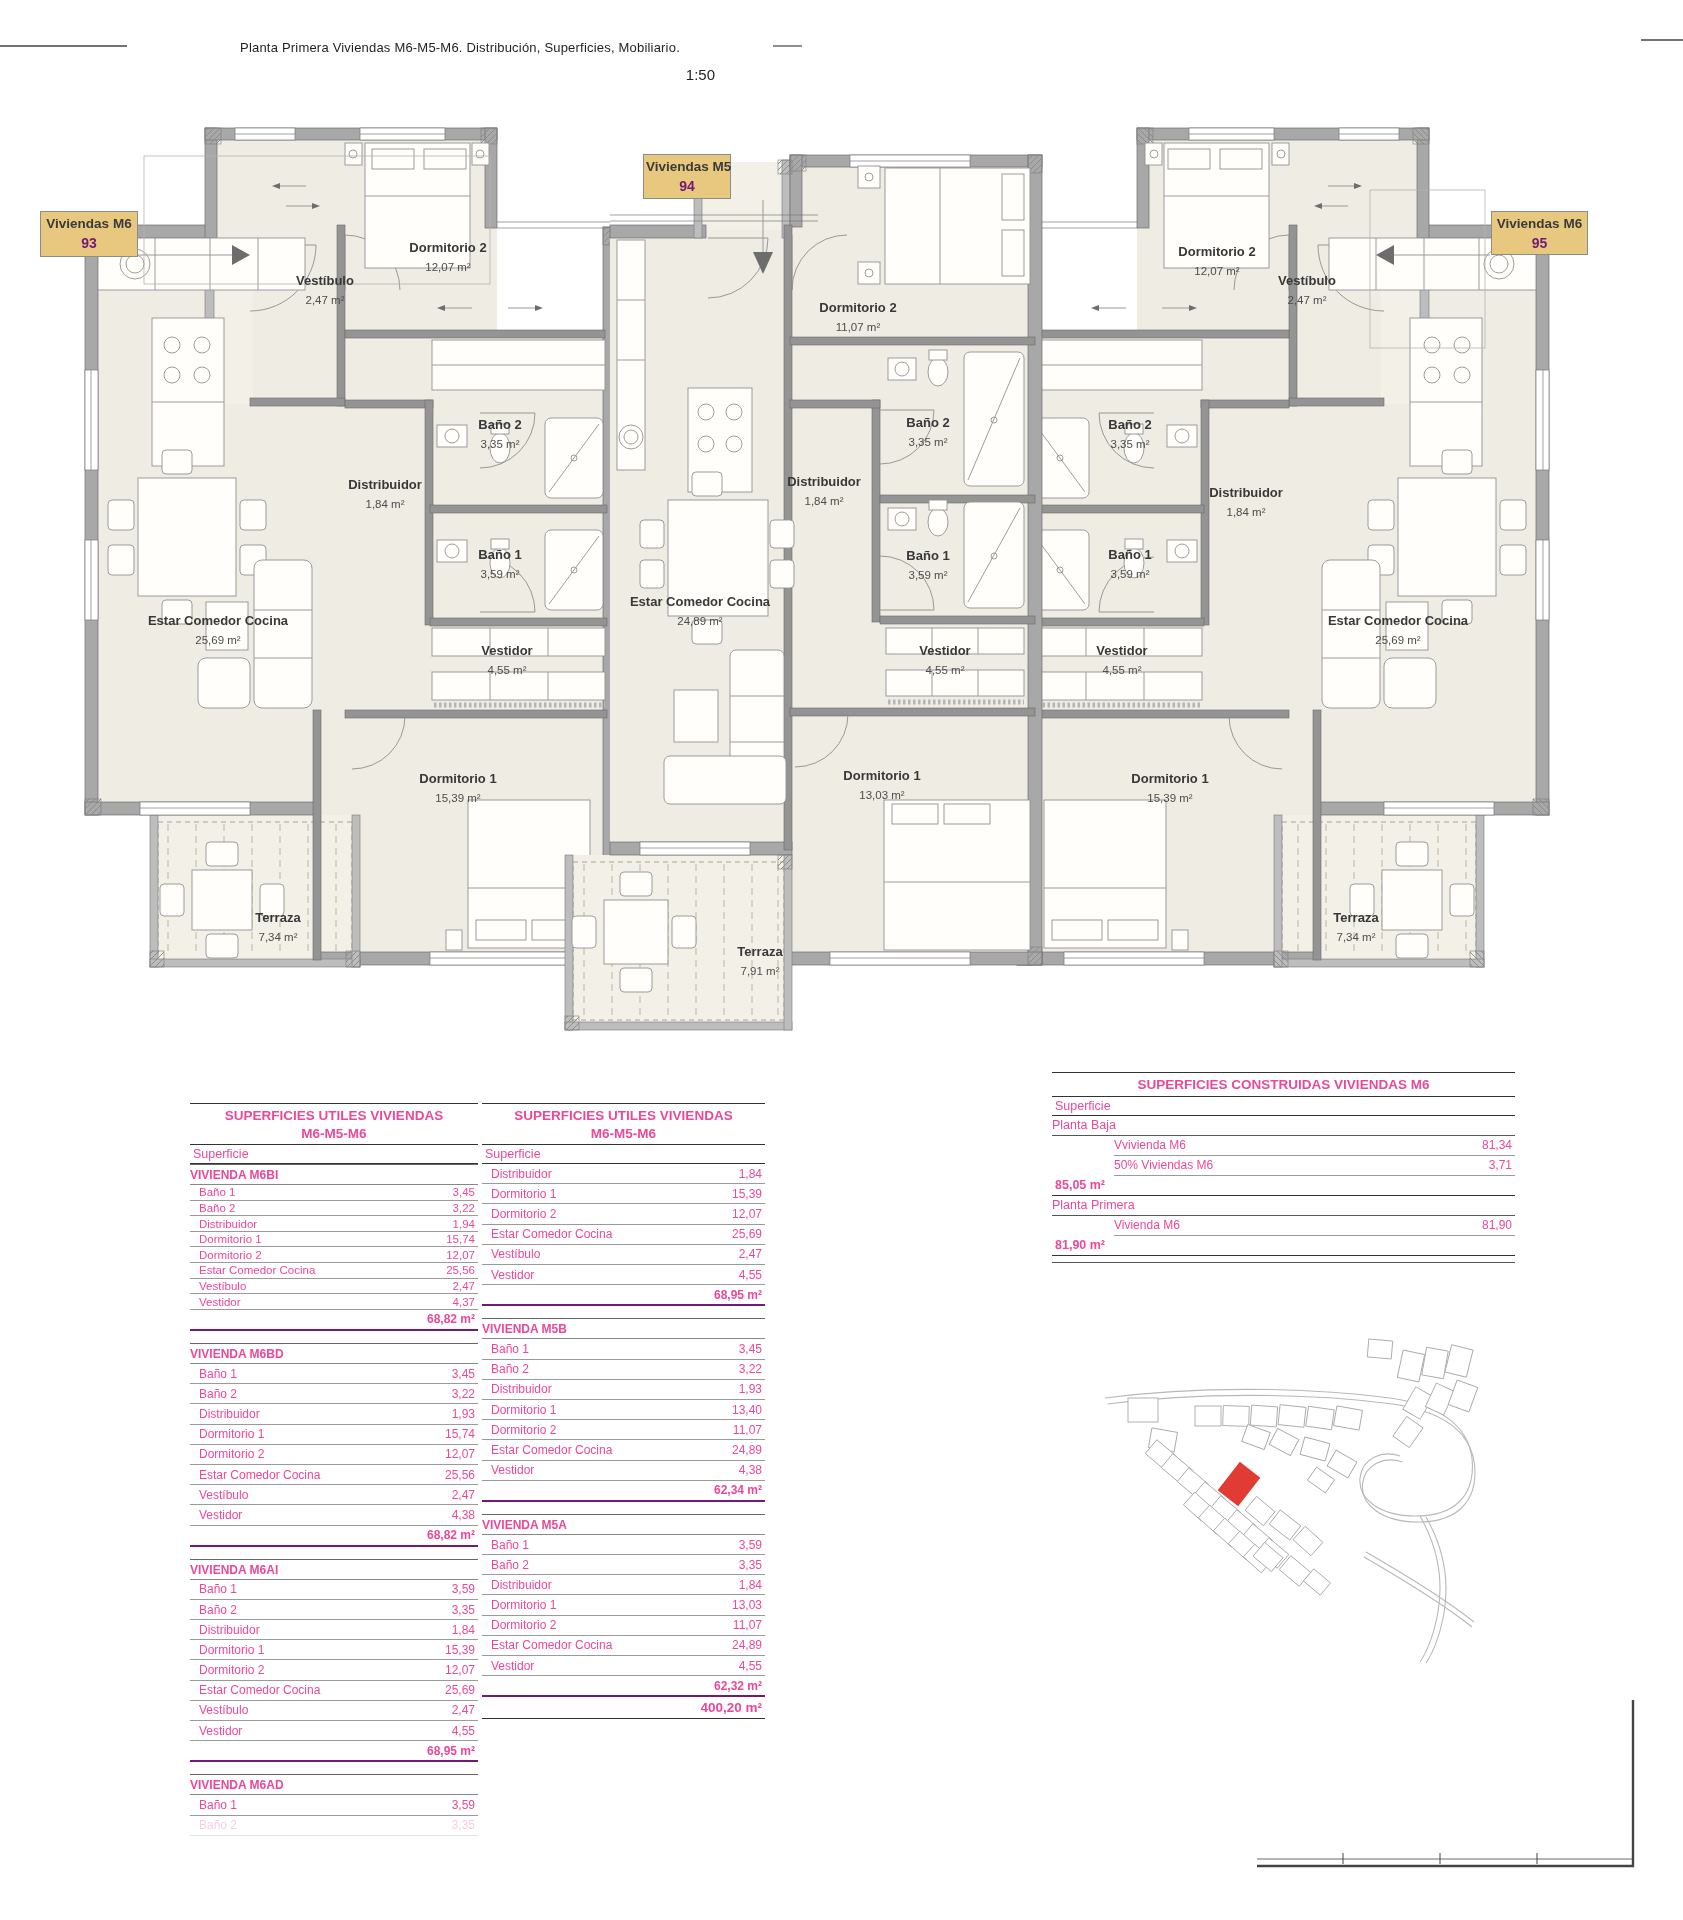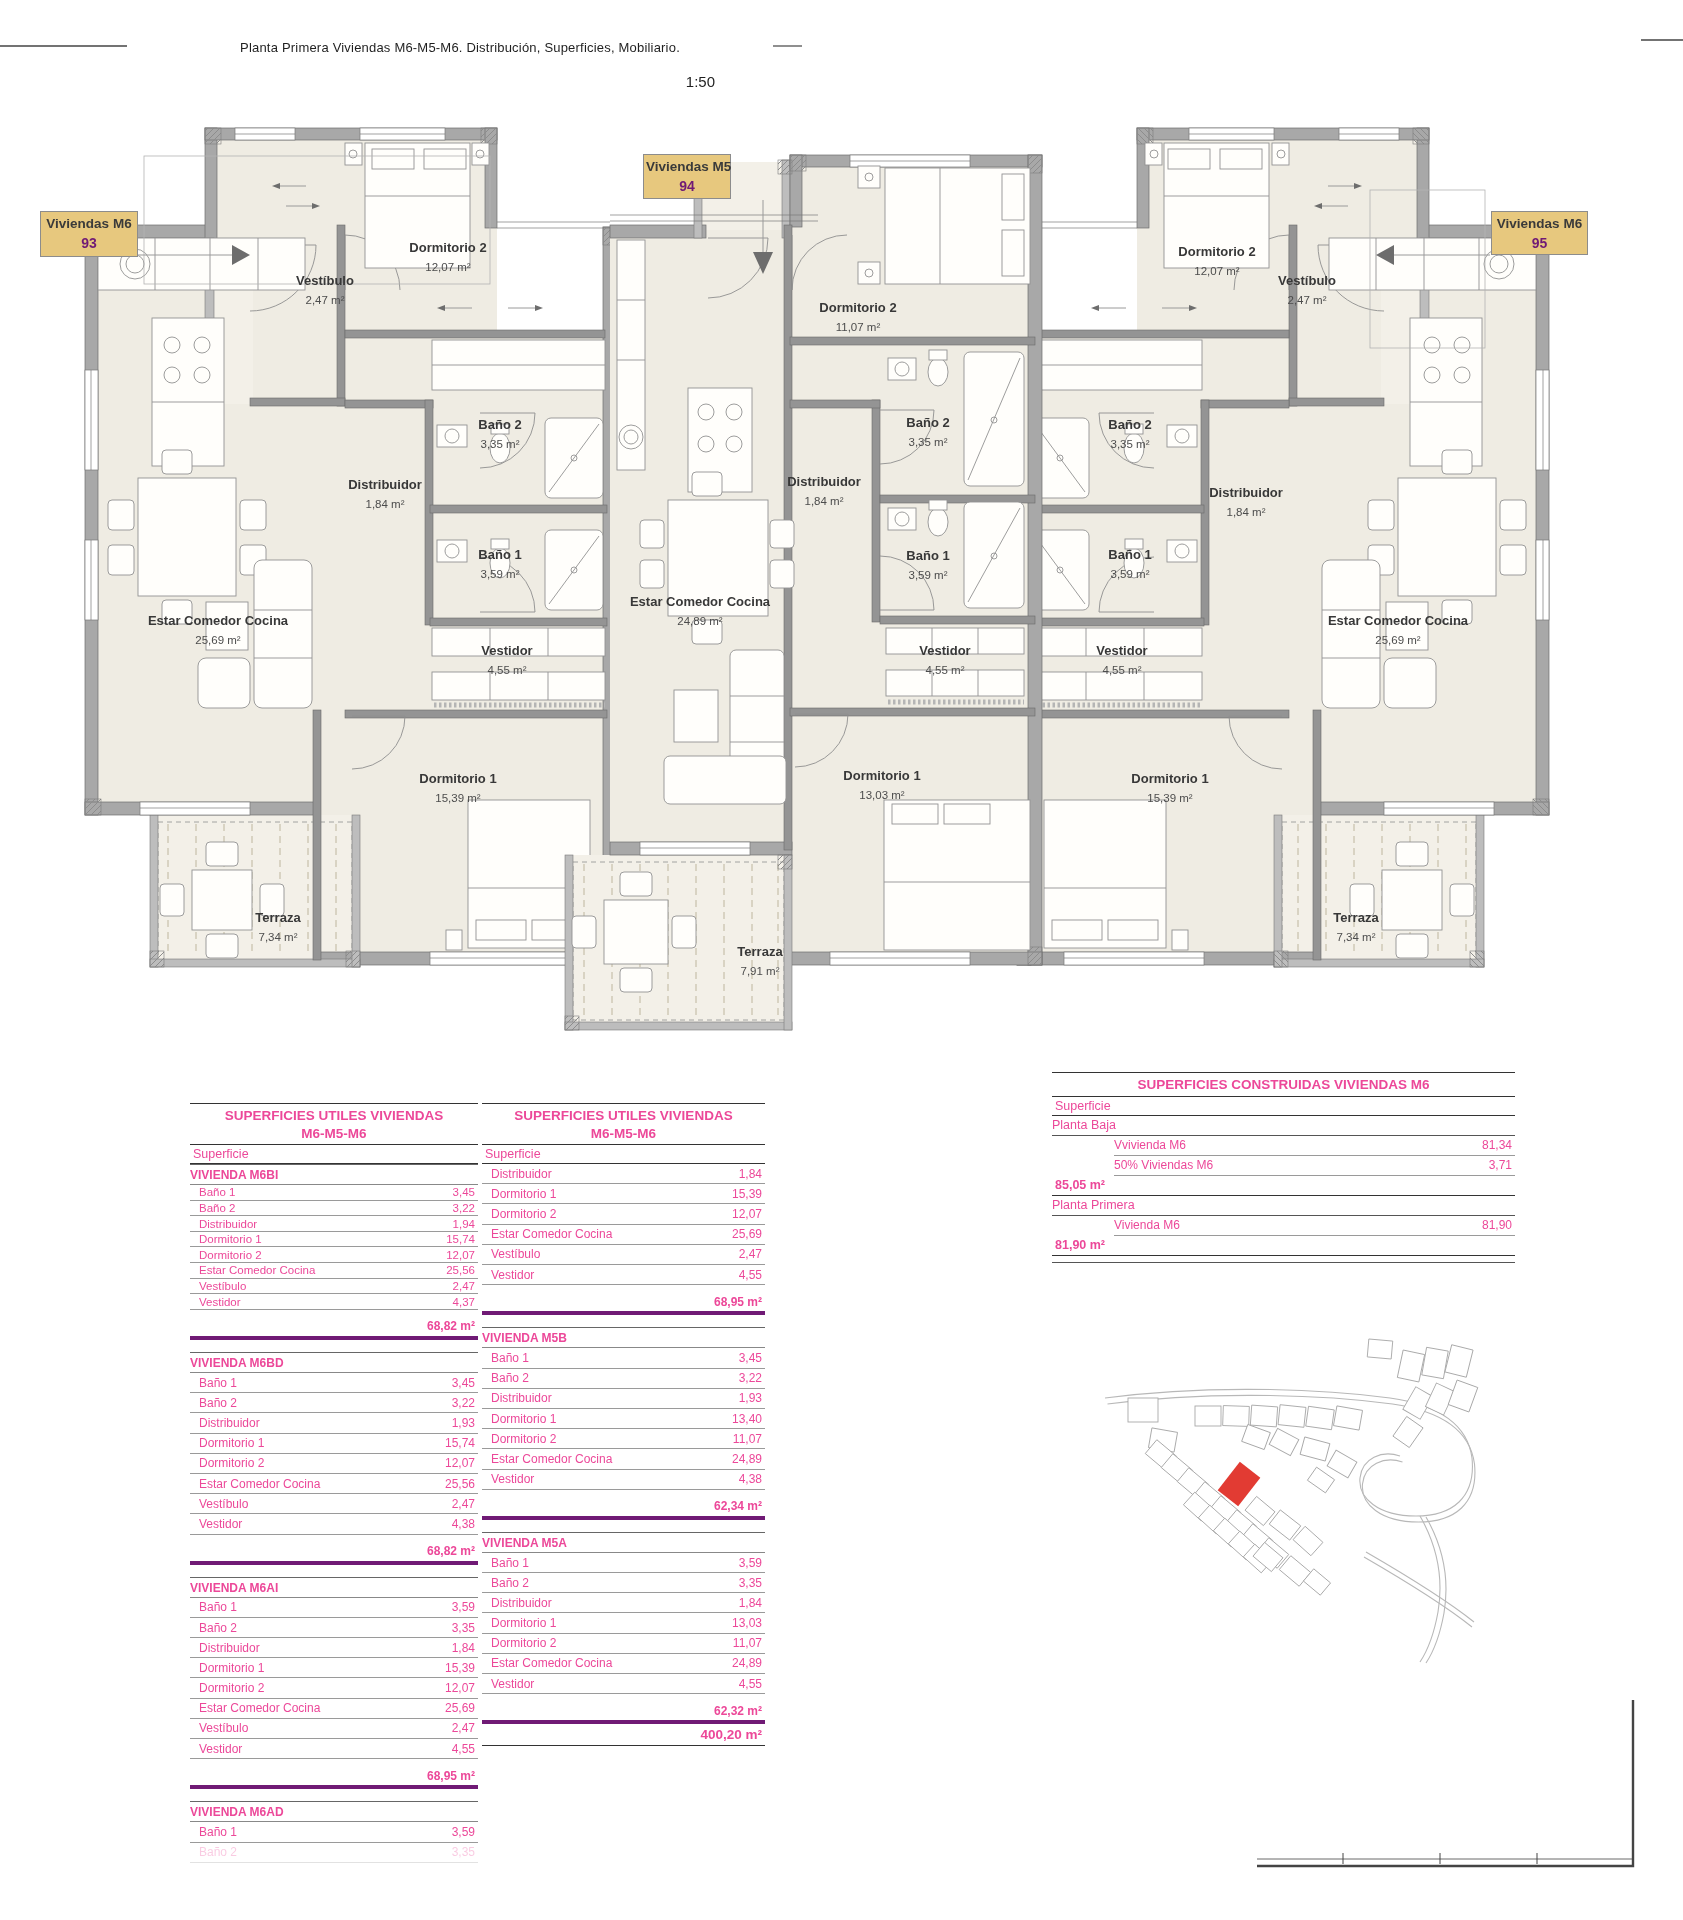--- a/index.html
+++ b/index.html
@@ -2,42 +2,42 @@
 <html><head>
 <meta charset="utf-8">
 <style>
   html,body{margin:0;padding:0;background:#fff;}
   .sheet{position:relative;width:1683px;height:1920px;background:#ffffff;overflow:hidden;
          font-family:"Liberation Sans",sans-serif;}
   #planSvg{position:absolute;left:0;top:0;}
   
   #titleblock{position:absolute;left:120px;top:40px;width:680px;}
   .pt{font-size:13px;color:#1f1f1f;text-align:center;letter-spacing:.2px;}
-  .ps{font-size:15px;color:#1f1f1f;text-align:right;padding-right:85px;margin-top:18px;}
+  .ps{font-size:15px;color:#1f1f1f;text-align:right;padding-right:85px;margin-top:11px;}
   
   .tag{position:absolute;background:#e7c87e;border:1px solid #8c8c8c;text-align:center;
        padding:4px 2px;box-sizing:border-box;}
   .tag .tl{font-size:13.5px;font-weight:bold;color:#3a3a3a;white-space:nowrap;}
   .tag .tn{font-size:14px;font-weight:bold;color:#701a75;margin-top:4px;}
   #tag93{left:40px;top:211px;width:98px;height:46px;}
   #tag94{left:643px;top:154px;width:88px;height:45px;}
   #tag95{left:1491px;top:211px;width:97px;height:44px;}
   
   .tbl{position:absolute;color:#ec4899;}
   .t-title{font-weight:bold;text-align:center;font-size:13.5px;line-height:1.3;
            border-top:1.4px solid #333;border-bottom:1.2px solid #333;padding:3px 0 2px;}
   .t-colhead{text-align:left;font-size:12.5px;padding:2px 3px;border-bottom:1.2px solid #333;}
   .t-sechead{font-weight:bold;font-size:12px;padding:3px 0 2px;border-top:1px solid #666;
              border-bottom:1px solid #888;margin-top:12px;}
   .t-sechead.first{margin-top:0;}
   .t-row{display:flex;justify-content:space-between;border-bottom:1px solid #9a9a9a;
          padding:2.6px 3px 2.6px 9px;font-size:12px;}
   .dense .t-row{padding:1.3px 3px 1.3px 9px;font-size:11.5px;}
   .t-total{text-align:right;font-weight:bold;font-size:12px;padding:2.6px 3px;
-           border-bottom:4px solid #701a75;margin-top:7px;}
+           border-bottom:2px solid #701a75;}
   .t-grand{text-align:right;font-weight:bold;font-size:13.5px;padding:3px 3px;
            border-bottom:1.3px solid #333;}
   .faded{opacity:.28;}
   
   .c-group{font-size:12.5px;border-bottom:1px solid #555;padding:2.5px 0;}
   .c-row{display:flex;justify-content:space-between;border-bottom:1px solid #9a9a9a;
          margin-left:62px;padding:2.5px 3px 2.5px 0;font-size:12px;}
   .c-total{text-align:left;font-weight:bold;font-size:12.5px;padding:2.5px 3px;
            border-bottom:1.2px solid #333;}
   .c-end{height:6px;border-bottom:1px solid #555;}

